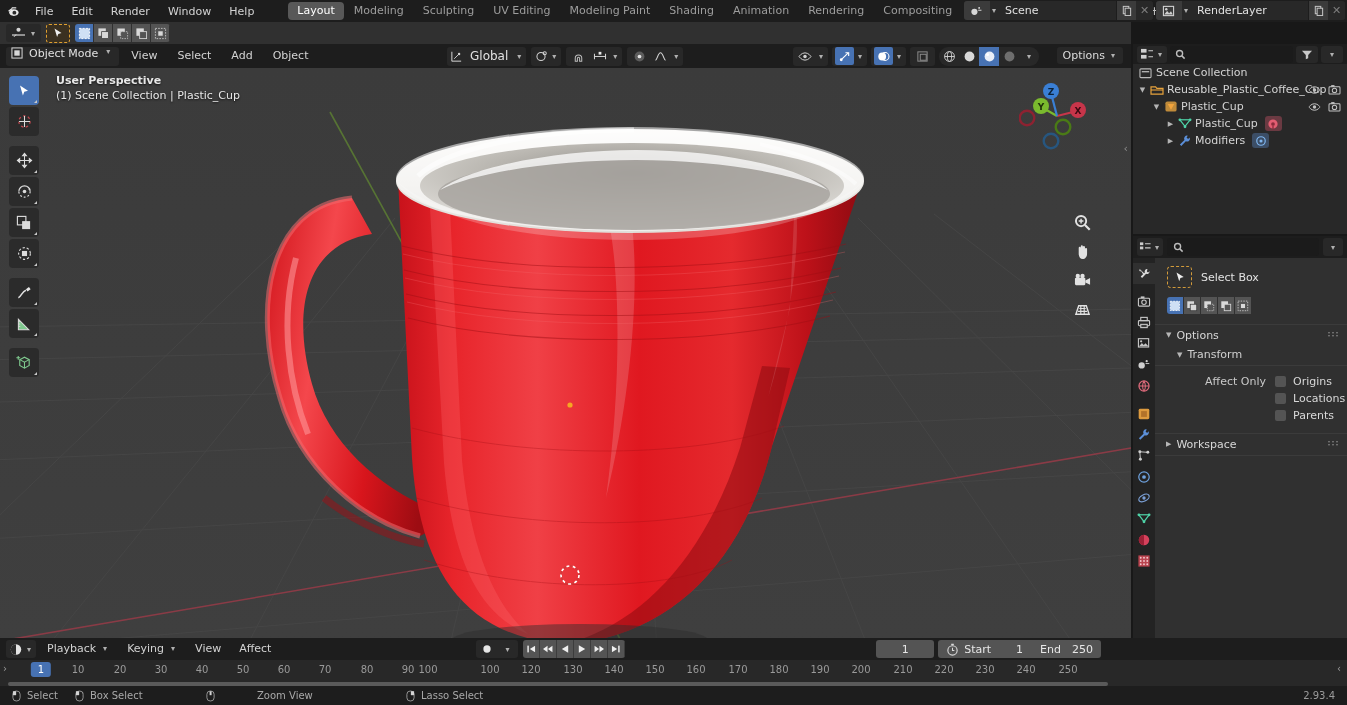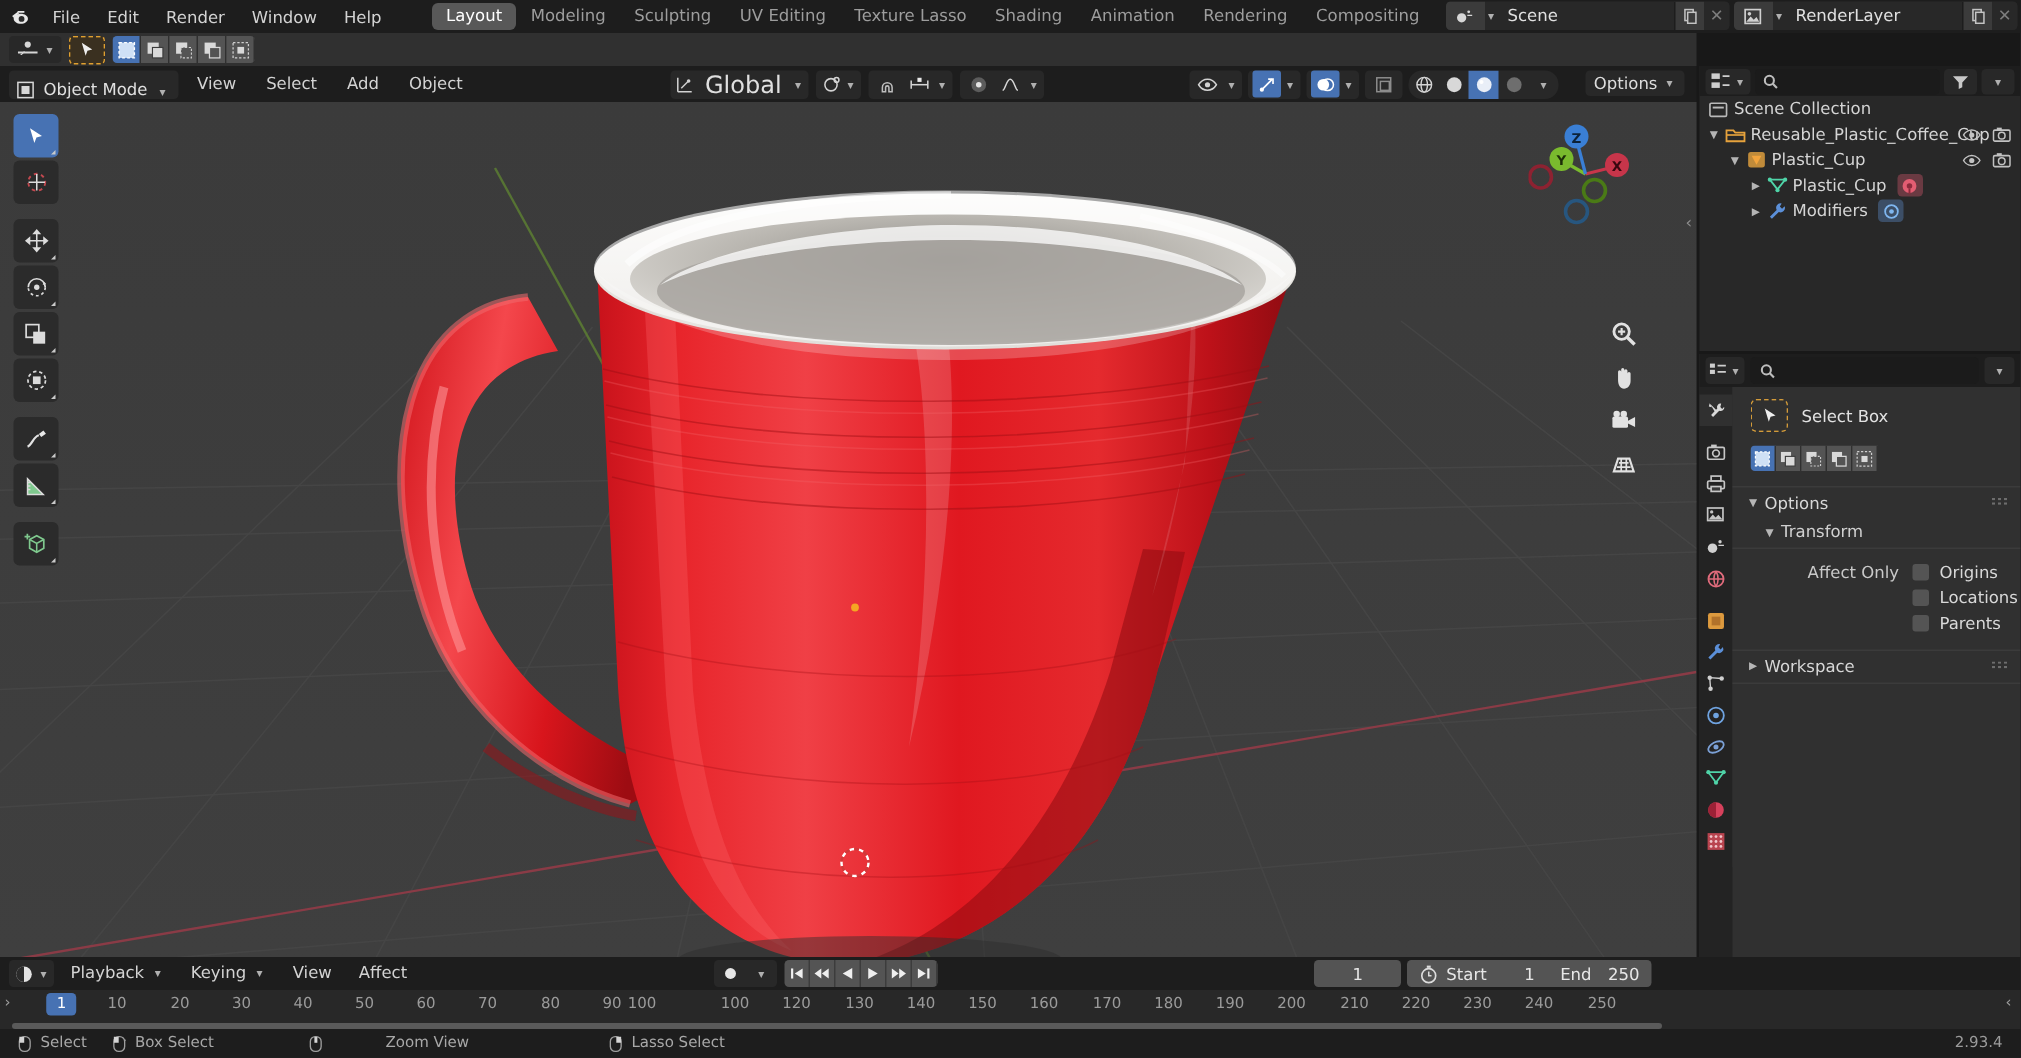--- a/index.html
+++ b/index.html
@@ -52,26 +52,26 @@
   .modegrp{ display:flex; height:18px; border-radius:3px; overflow:hidden; }
   .modebtn{ width:19px; height:18px; display:flex; align-items:center; justify-content:center; background:#545454; border-right:1px solid #303030;}
   .modebtn.on{ background:#4772b3; }
 
   
   .vpheader{
     position:absolute; left:0; top:44px; width:1131px; height:24px;
     background:#1d1d1d; display:flex; align-items:center; padding-left:6px; gap:4px;
   }
   .vph-mode{
-    display:flex; align-items:flex-end; gap:6px; height:19px; background:#282828;
+    display:flex; align-items:flex-start; gap:6px; height:19px; background:#282828;
     border-radius:3px; padding:0 7px 0 5px; font-size:11px; color:#e0e0e0;
   }
   .vph-menu{ padding:0 8px; height:18px; line-height:18px; font-size:11px; color:#d3d3d3; border-radius:3px;}
   .pill{ display:flex; align-items:center; height:19px; background:#282828; border-radius:3px; padding:0 3px; gap:2px;}
-  .pill-lbl{ font-size:16px; color:#e0e0e0; padding:0 5px; }
+  .pill-lbl{ font-size:12px; color:#e0e0e0; padding:0 5px; }
   .icobtn{ width:19px; height:18px; display:flex; align-items:center; justify-content:center; border-radius:2px;}
   .icobtn.on{ background:#4772b3; }
   .caret{ color:#b0b0b0; font-size:8px; padding:0 2px; }
   .shade-grp{ display:flex; align-items:center; height:19px; background:#282828; border-radius:9px; overflow:hidden;}
   .shade-btn{ width:20px; height:19px; display:flex; align-items:center; justify-content:center;}
   .shade-btn.on{ background:#4772b3; }
   .options-btn{
     position:absolute; right:8px; top:3px; display:flex; align-items:center; gap:4px;
     height:17px; background:#282828; border-radius:3px; padding:0 6px; font-size:11px; color:#dcdcdc;
   }
@@ -200,21 +200,21 @@
     <div class="menu-item">Edit</div>
     <div class="menu-item">Render</div>
     <div class="menu-item">Window</div>
     <div class="menu-item">Help</div>
 
     <div class="wstabs">
       <div class="wstab active">Layout</div>
       <div class="wstab">Modeling</div>
       <div class="wstab">Sculpting</div>
       <div class="wstab">UV Editing</div>
-      <div class="wstab">Texture Lasso</div>
+      <div class="wstab">Modeling Paint</div>
       <div class="wstab">Shading</div>
       <div class="wstab">Animation</div>
       <div class="wstab">Rendering</div>
       <div class="wstab">Compositing</div>
       <div class="wstab">Geometry Nodes</div>
       <div class="wstab">Scripting</div>
       <div class="wstab plus">+</div>
     </div>
 
     <div class="topbar-right">
@@ -564,20 +564,24 @@
       <ellipse cx="580" cy="572" rx="128" ry="16" fill="#2c2c2c" opacity="0.45"></ellipse>
 
       <circle cx="570" cy="337" r="2.6" fill="#f5a623"></circle>
 
       <g>
         <circle cx="570" cy="507" r="9" fill="none" stroke="#ffffff" stroke-width="1.6" stroke-dasharray="3.2 3.2"></circle>
         <circle cx="570" cy="507" r="9" fill="none" stroke="#d03a3a" stroke-width="1.6" stroke-dasharray="3.2 3.2" stroke-dashoffset="3.2"></circle>
       </g>
     </svg>
 
+    <div class="vp-text">
+      <div>User Perspective</div>
+      <div>(1) Scene Collection | Plastic_Cup</div>
+    </div>
 
     <div class="toolbar">
       <div class="tb-btn on">
         <svg width="14" height="14" viewBox="0 0 14 14">
             <path d="M3 1.5l8 5.2-3.7 1-1.4 3.7z" fill="#ffffff"></path>
           </svg>
         <div class="tb-corner"></div>
       </div>
       <div class="tb-btn">
         <svg width="17" height="17" viewBox="0 0 18 18">

